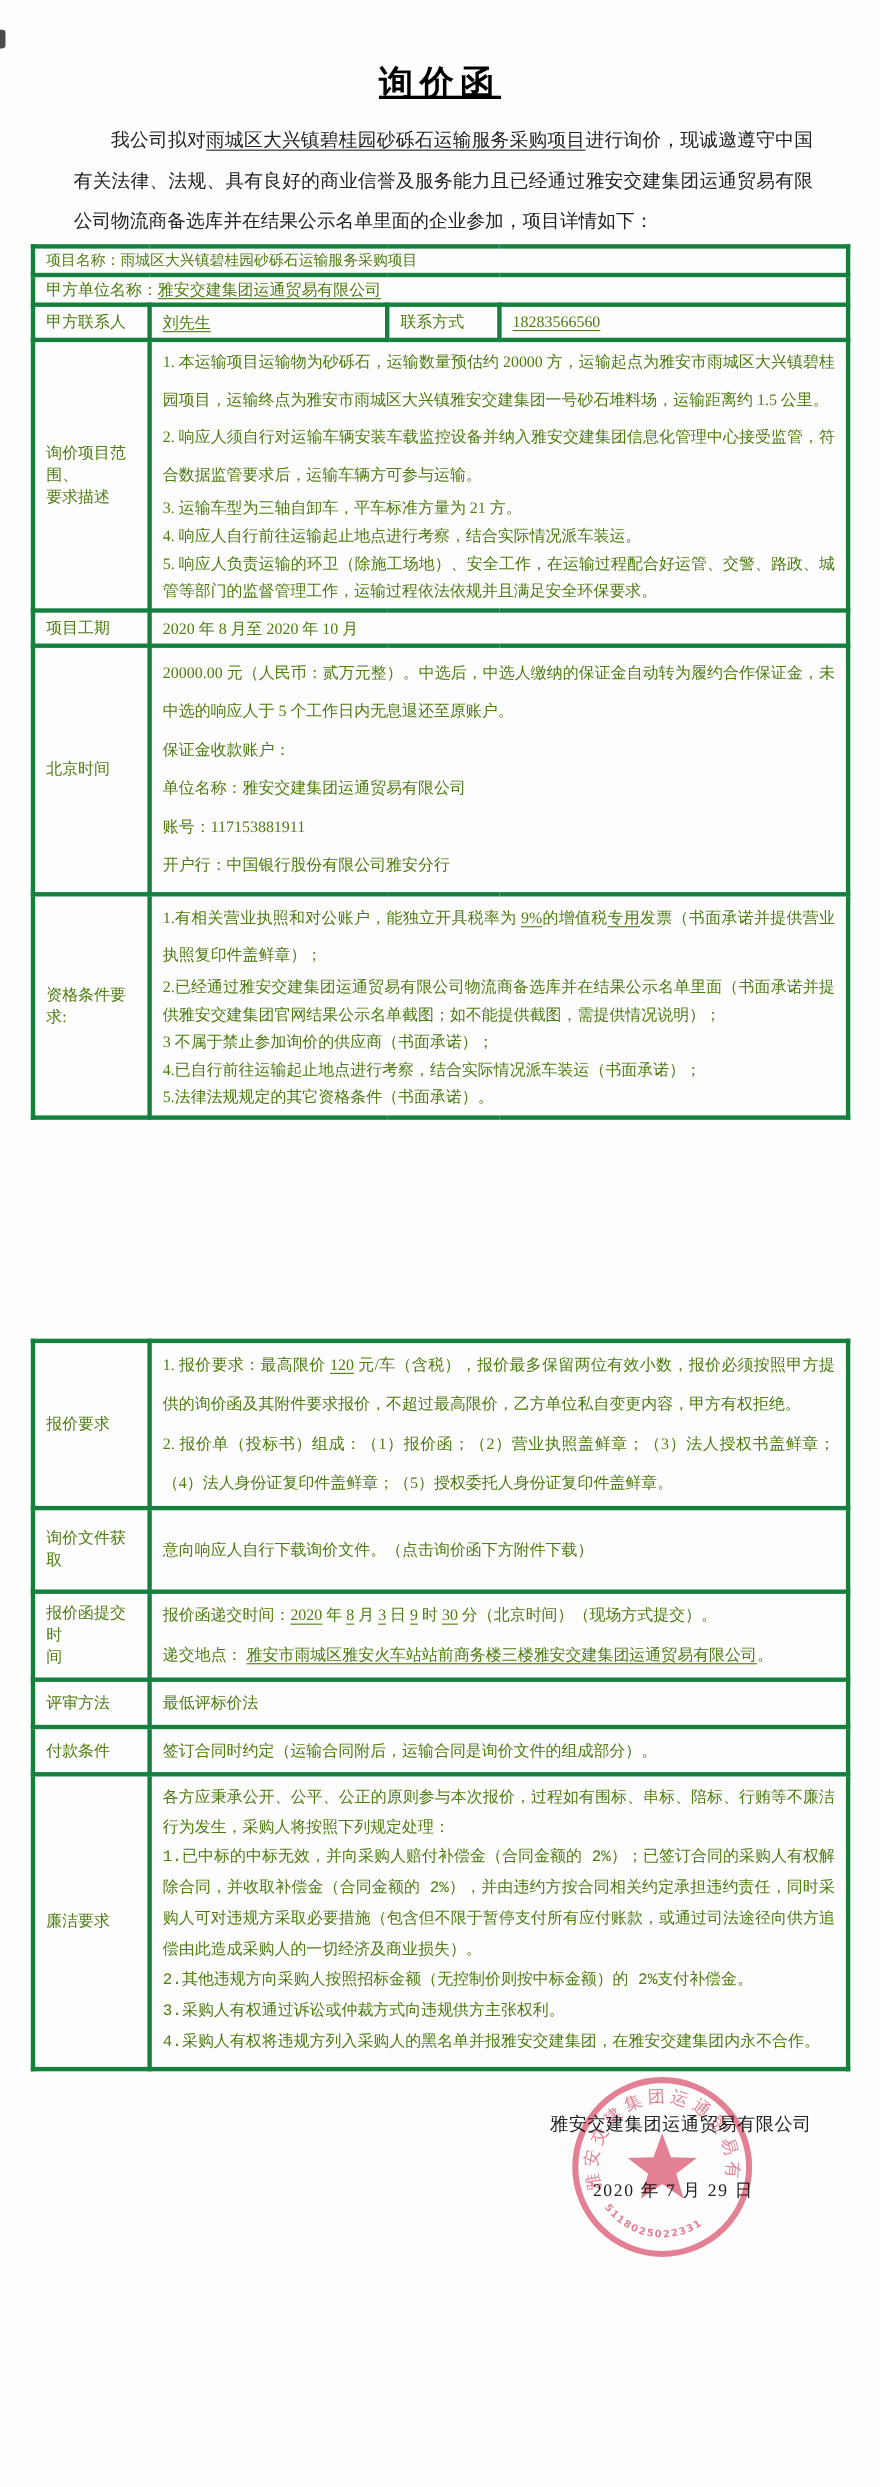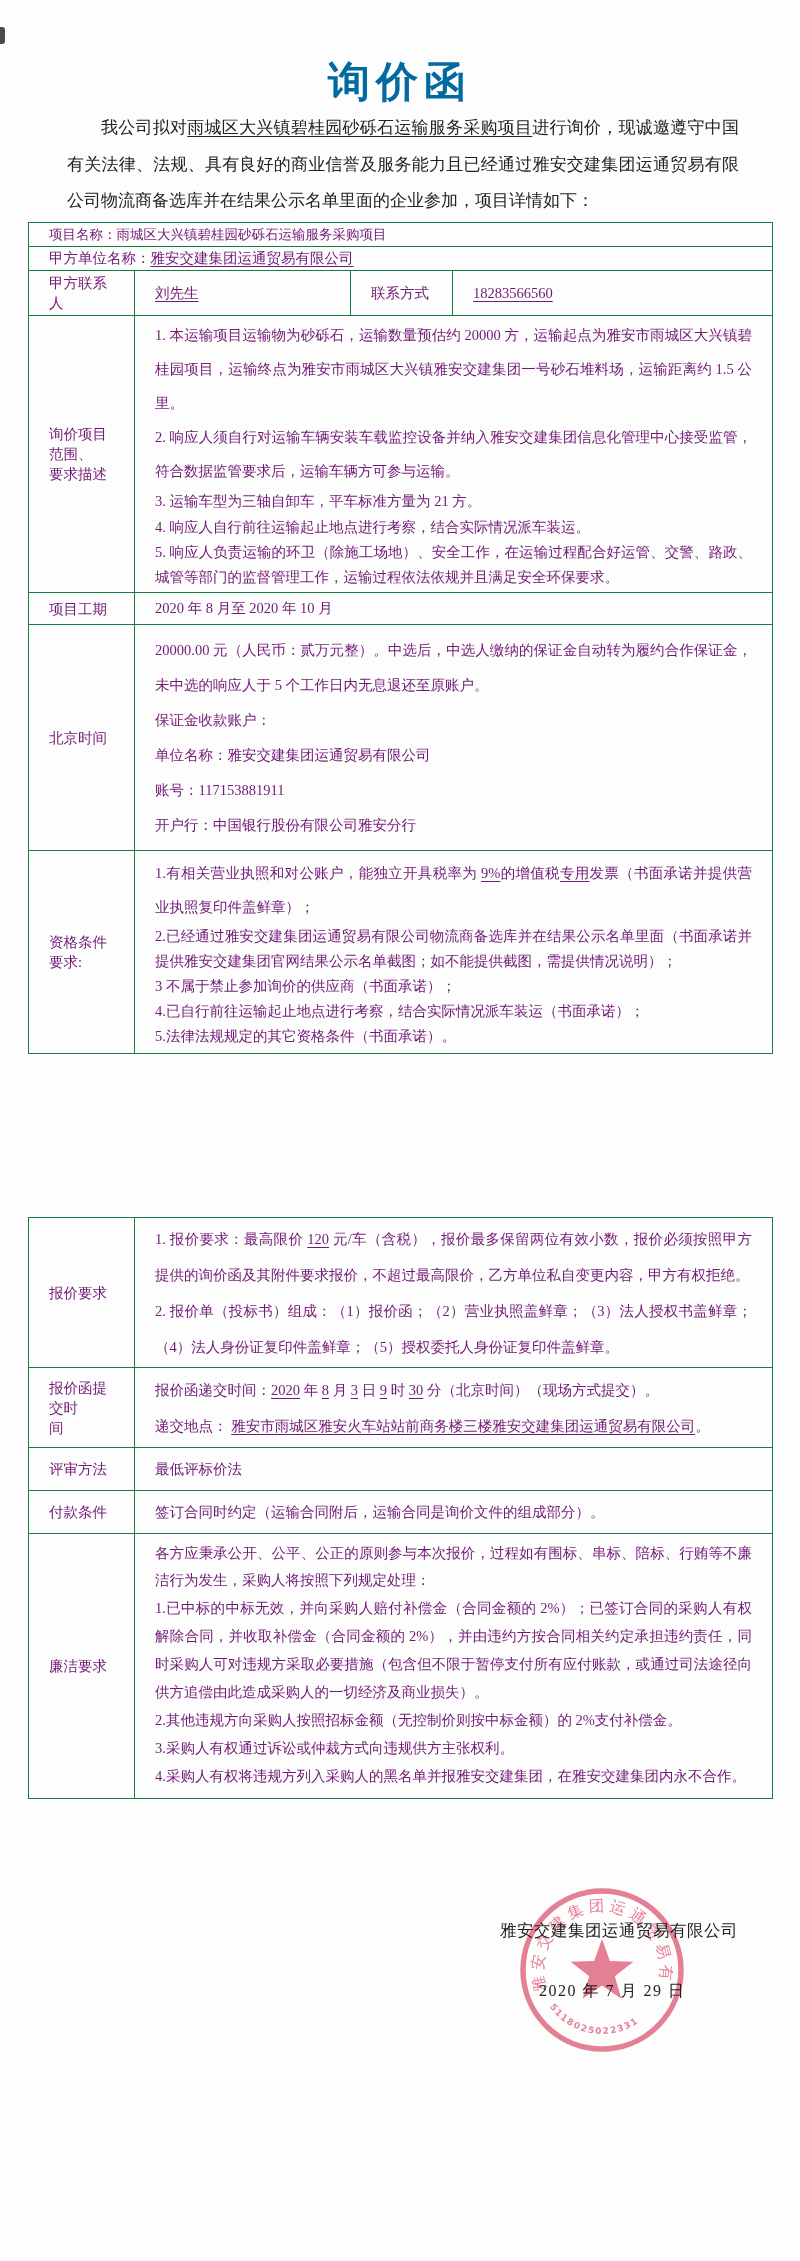--- a/index.html
+++ b/index.html
@@ -6,42 +6,42 @@
   body{
     width:800px;height:2261px;position:relative;
     background:#fdfdfd;color:#1e1e1e;
     font-family:"Liberation Serif","DejaVu Serif",serif;
     overflow:hidden;
   }
   .u{text-decoration:underline;text-underline-offset:3px;}
   .speck{position:absolute;left:0;top:27px;width:5px;height:17px;background:#4a4a4a;border-radius:0 3px 3px 0;}
   .doc-title{
     position:absolute;top:54px;left:0;width:100%;text-align:center;
-    font-size:42px;font-weight:700;letter-spacing:6px;color:#0369a1;
+    font-size:31px;font-weight:700;letter-spacing:6px;color:#000000;text-decoration:underline;
   }
   .intro{
     position:absolute;top:110px;left:67px;width:672px;
     font-size:17px;line-height:36.5px;text-align:justify;text-indent:2em;color:#222;
   }
   table.doc-table{
     position:absolute;left:28px;width:745px;
     border-collapse:collapse;table-layout:fixed;
   }
   #table1{top:222px;}
   #table2{top:1217px;}
   .doc-table td{
-    border:1px solid #15803d;vertical-align:middle;
-    font-size:14.5px;color:#701a75;padding:2px 20px;word-break:break-all;
+    border:4px solid #15803d;vertical-align:middle;
+    font-size:14.5px;color:#4d7c0f;padding:2px 10px;word-break:break-all;
   }
   .label-cell{font-size:14px;padding:2px 3px 2px 5px;line-height:20px;}
   .doc-table p{margin:0;text-align:justify;}
   .lh36{line-height:36px;}
   .lh35{line-height:35px;}
   .lh34{line-height:34px;}
-  .lh28{line-height:28px;}
+  .lh28{line-height:28px;font-family:Liberation Mono, monospace;}
   .lh27{line-height:27px;}
   .lh26{line-height:26px;}
   .lh25{line-height:25px;}
   .mt2{margin-top:2px;} .mt4{margin-top:4px;}
   .mt8{margin-top:8px;} .mt10{margin-top:10px;}
   .sig-company{position:absolute;left:500px;top:1920px;font-size:16.5px;letter-spacing:.5px;color:#222;}
   .sig-date{position:absolute;left:539px;top:1981px;font-size:16px;letter-spacing:1.5px;color:#222;}
   .stamp{position:absolute;left:516px;top:1884px;width:172px;height:172px;opacity:.82;mix-blend-mode:multiply;}
 </style>
 </head>
@@ -119,20 +119,24 @@
       <col>
     </colgroup>
   <tbody>
       <tr style="height:150px">
     <td class="label-cell">报价要求</td>
     <td>
       <p class="lh36"><span>1. 报价要求：最高限价 </span><span class="u">120</span><span> 元/车（含税），报价最多保留两位有效小数，报价必须按照甲方提供的询价函及其附件要求报价，不超过最高限价，乙方单位私自变更内容，甲方有权拒绝。</span></p>
       <p class="lh36"><span>2. 报价单（投标书）组成：（1）报价函；（2）营业执照盖鲜章；（3）法人授权书盖鲜章；（4）法人身份证复印件盖鲜章；（5）授权委托人身份证复印件盖鲜章。</span></p>
     </td>
   </tr>
+  <tr style="height:76px">
+    <td class="label-cell">询价文件获取</td>
+    <td>意向响应人自行下载询价文件。（点击询价函下方附件下载）</td>
+  </tr>
   <tr style="height:80px">
     <td class="label-cell">
       <div>报价函提交时</div>
       <div>间</div>
     </td>
     <td>
       <p class="lh36"><span>报价函递交时间：</span><span class="u">2020</span><span> 年 </span><span class="u">8</span><span> 月 </span><span class="u">3</span><span> 日 </span><span class="u">9</span><span> 时 </span><span class="u">30</span><span> 分（北京时间）（现场方式提交）。</span></p>
       <p class="lh36 mt2"><span>递交地点： </span><span class="u">雅安市雨城区雅安火车站站前商务楼三楼雅安交建集团运通贸易有限公司</span><span>。</span></p>
     </td>
   </tr>

